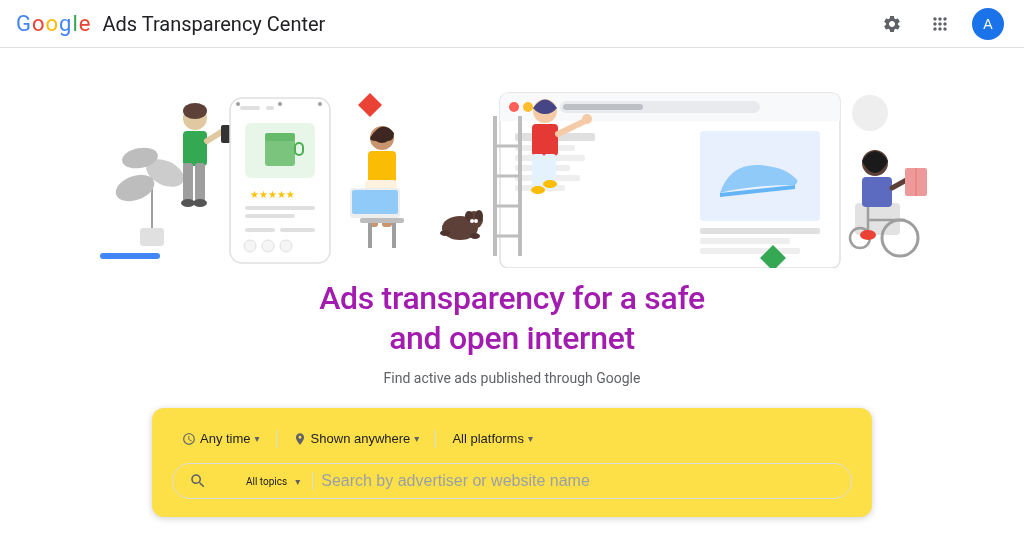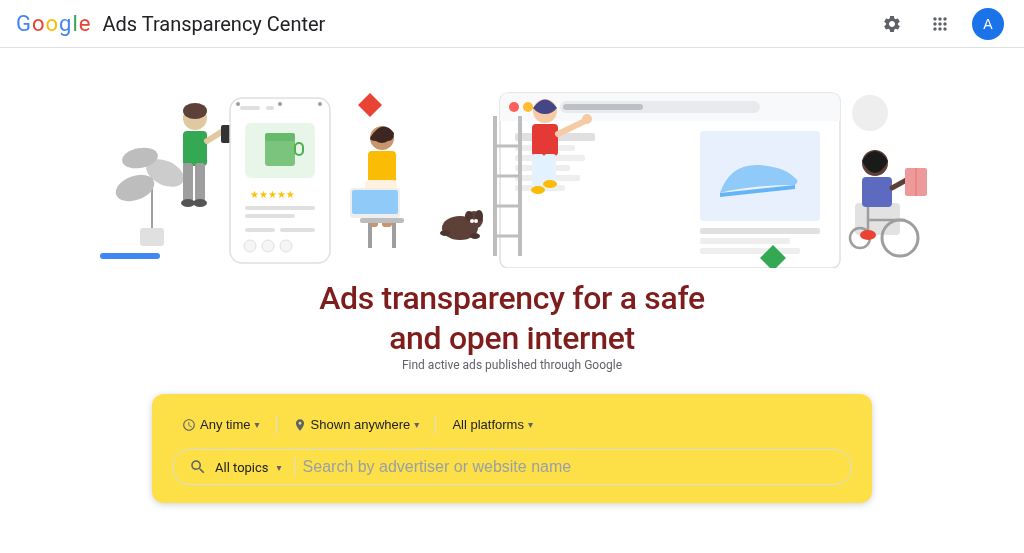--- a/index.html
+++ b/index.html
@@ -85,29 +85,30 @@
     
     .main-content {
       display: flex;
       flex-direction: column;
       align-items: center;
       padding: 10px 20px 0;
     }
     .headline {
       font-size: 32px;
       font-weight: 500;
-      color: #7f1d1d;
+      color: #a21caf;
       text-align: center;
       line-height: 1.25;
       letter-spacing: -0.3px;
     }
     .subheadline {
-      font-size: 12px;
+      font-size: 14px;
       color: #5f6368;
       text-align: center;
+      margin-top: 12px;
     }
 
     
     .search-card {
       background: #fde047;
       border-radius: 12px;
       box-shadow: 0 1px 6px rgba(0,0,0,0.12), 0 2px 8px rgba(0,0,0,0.08);
       padding: 18px 20px;
       width: 720px;
       margin-top: 22px;
@@ -150,23 +151,24 @@
     }
     .search-left {
       display: flex;
       align-items: center;
       gap: 8px;
       border-right: 1px solid #dadce0;
       padding-right: 12px;
       cursor: pointer;
     }
     .topics-label {
-      font-size: 13px;
+      font-size: 10px;
       color: #202124;
       white-space: nowrap;
+      margin-left: 31px;
     }
     .search-input {
       flex: 1;
       border: none;
       outline: none;
       font-size: 16px;
       color: #202124;
       background: transparent;
     }
     .search-input::placeholder { color: #9aa0a6; }

